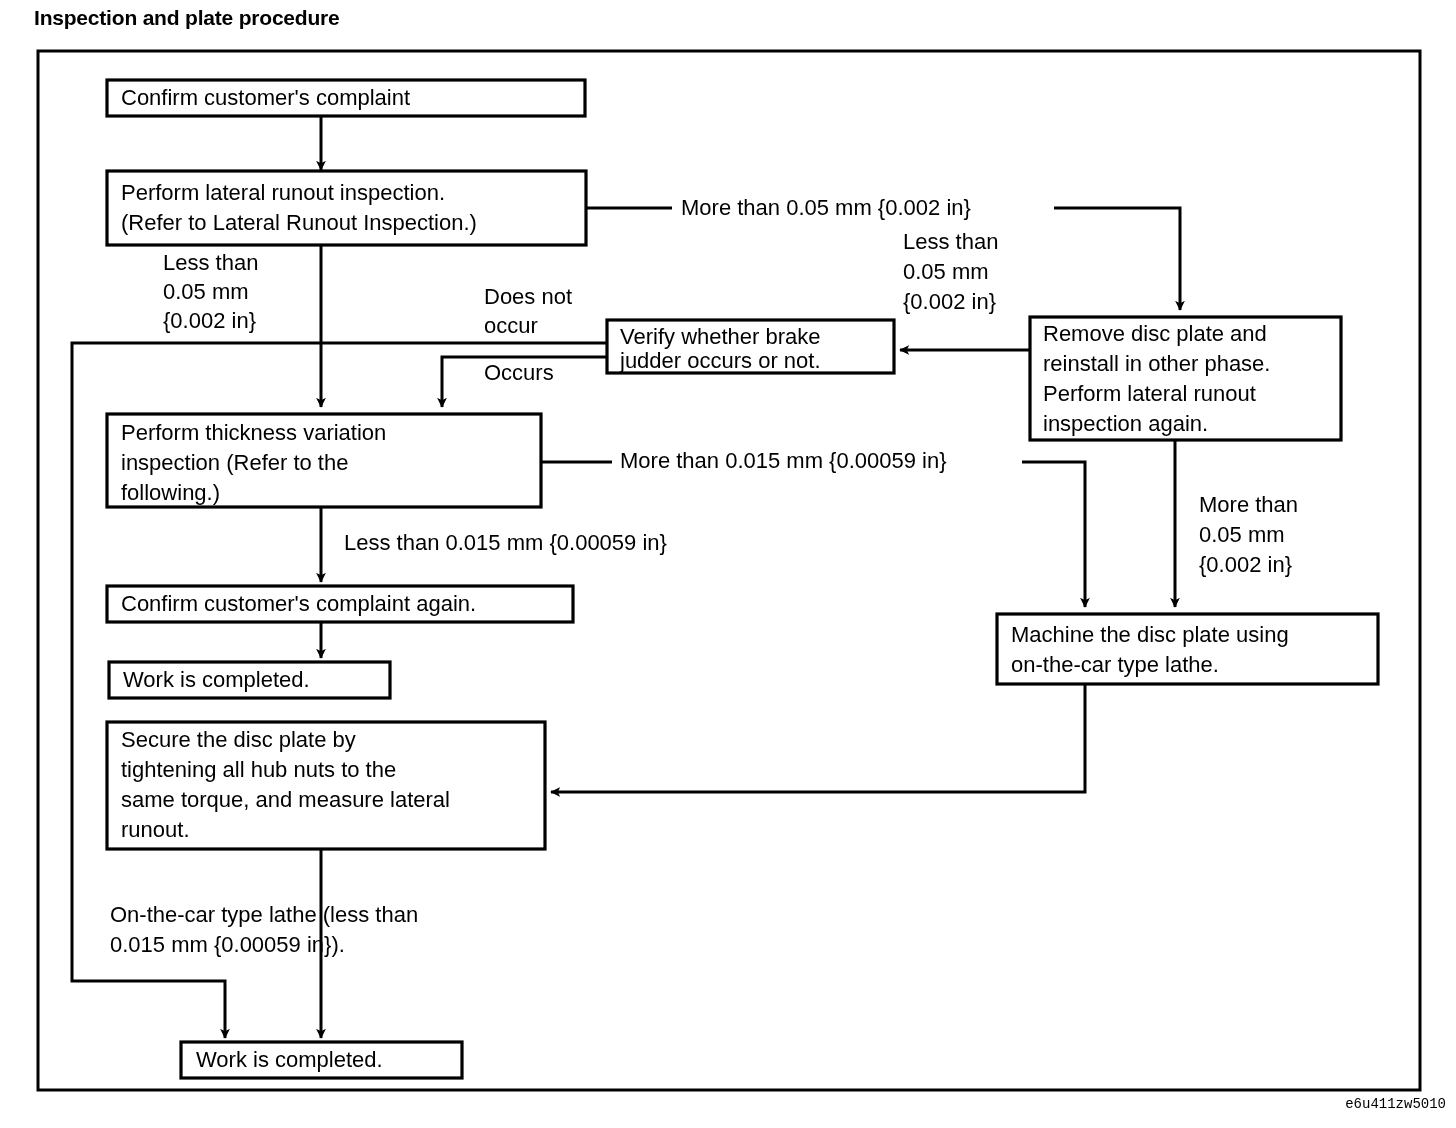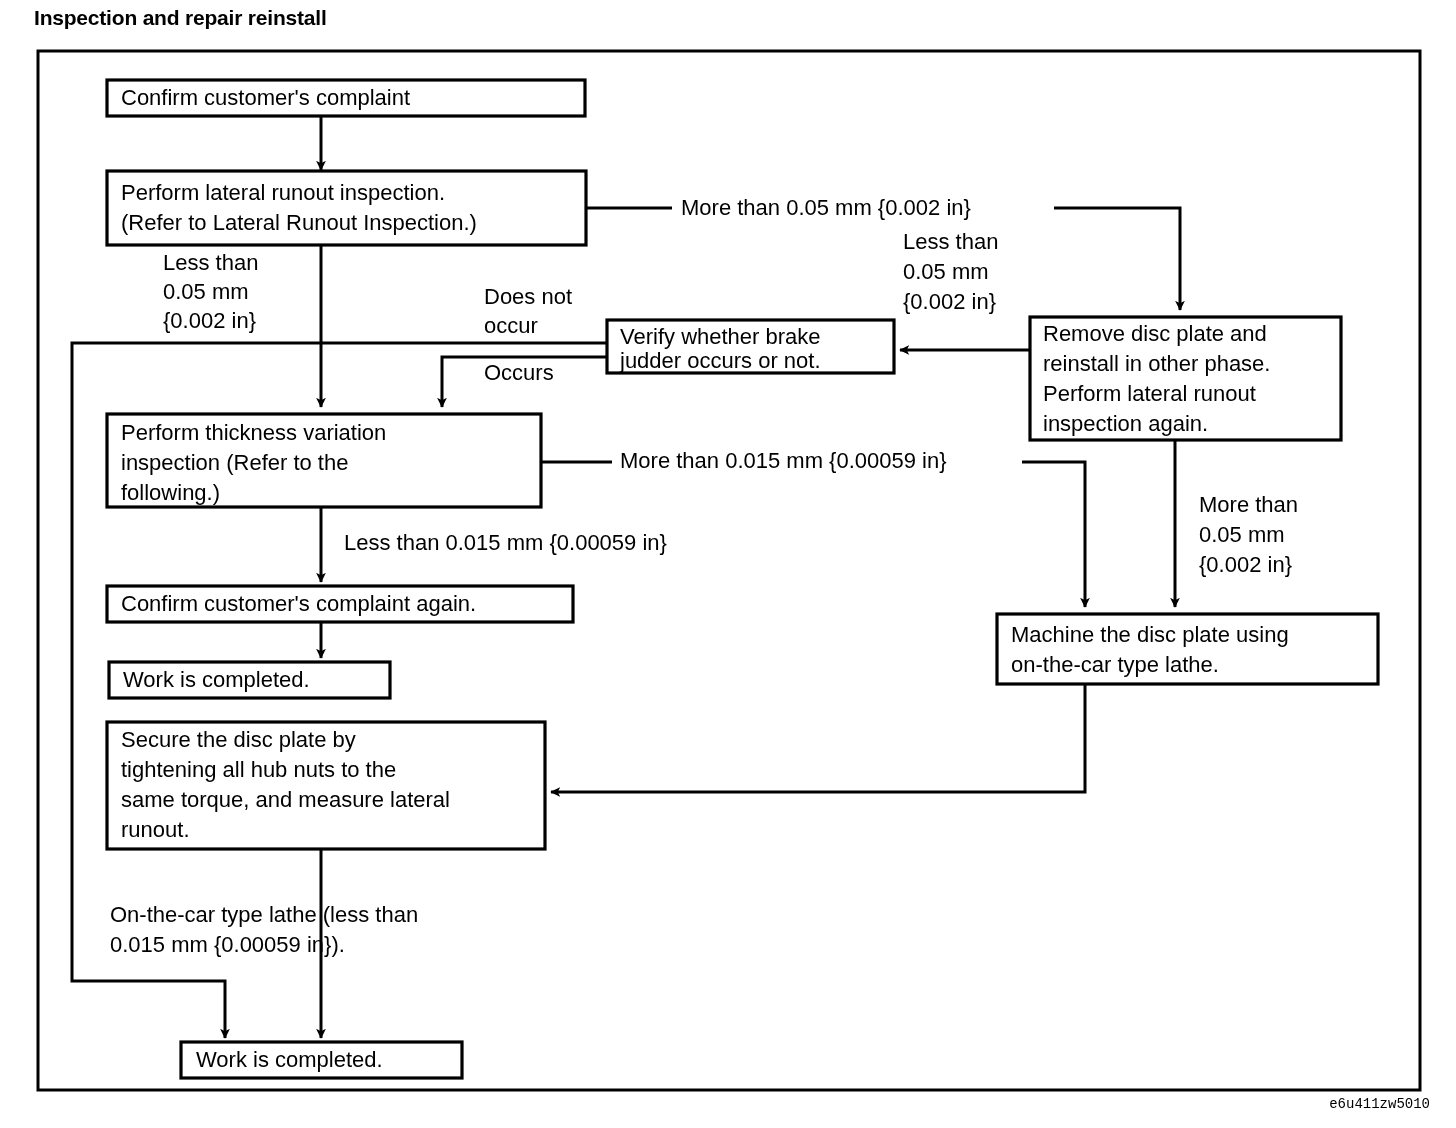--- a/index.html
+++ b/index.html
@@ -13,21 +13,21 @@
   #page-title{
     position:absolute;
     left:34px; top:6px;
     font-size:21px;
     font-weight:bold;
     letter-spacing:-0.2px;
     white-space:nowrap;
   }
   #figure-code{
     position:absolute;
-    right:26px; top:1096px;
+    right:10px; top:1096px;
     font-size:14px;
     font-family:"Liberation Mono", monospace;
     letter-spacing:0px;
     white-space:nowrap;
     margin-left:13px;
   }
   #flow-svg{
     position:absolute;
     left:0; top:0;
     width:1456px; height:1128px;
@@ -44,21 +44,21 @@
   .edge-text{
     font-family:"Liberation Sans", sans-serif;
     font-size:22px;
     fill:#000000;
     dominant-baseline:middle;
   }
 </style>
 </head>
 <body>
 
-<div id="page-title">Inspection and repair reinstall</div>
+<div id="page-title">Inspection and plate procedure</div>
 
 <svg id="flow-svg" viewBox="0 0 1456 1128" xmlns="http://www.w3.org/2000/svg">
   <defs>
     <marker id="arrowhead" markerWidth="11" markerHeight="11" refX="9.2" refY="5.5" orient="auto" markerUnits="userSpaceOnUse">
       <path d="M0,0.6 L10,5.5 L0,10.4 L2.4,5.5 Z" fill="#000000"></path>
     </marker>
   </defs>
 
   <rect class="frame-rect" x="38" y="51" width="1382" height="1039"></rect>
 

